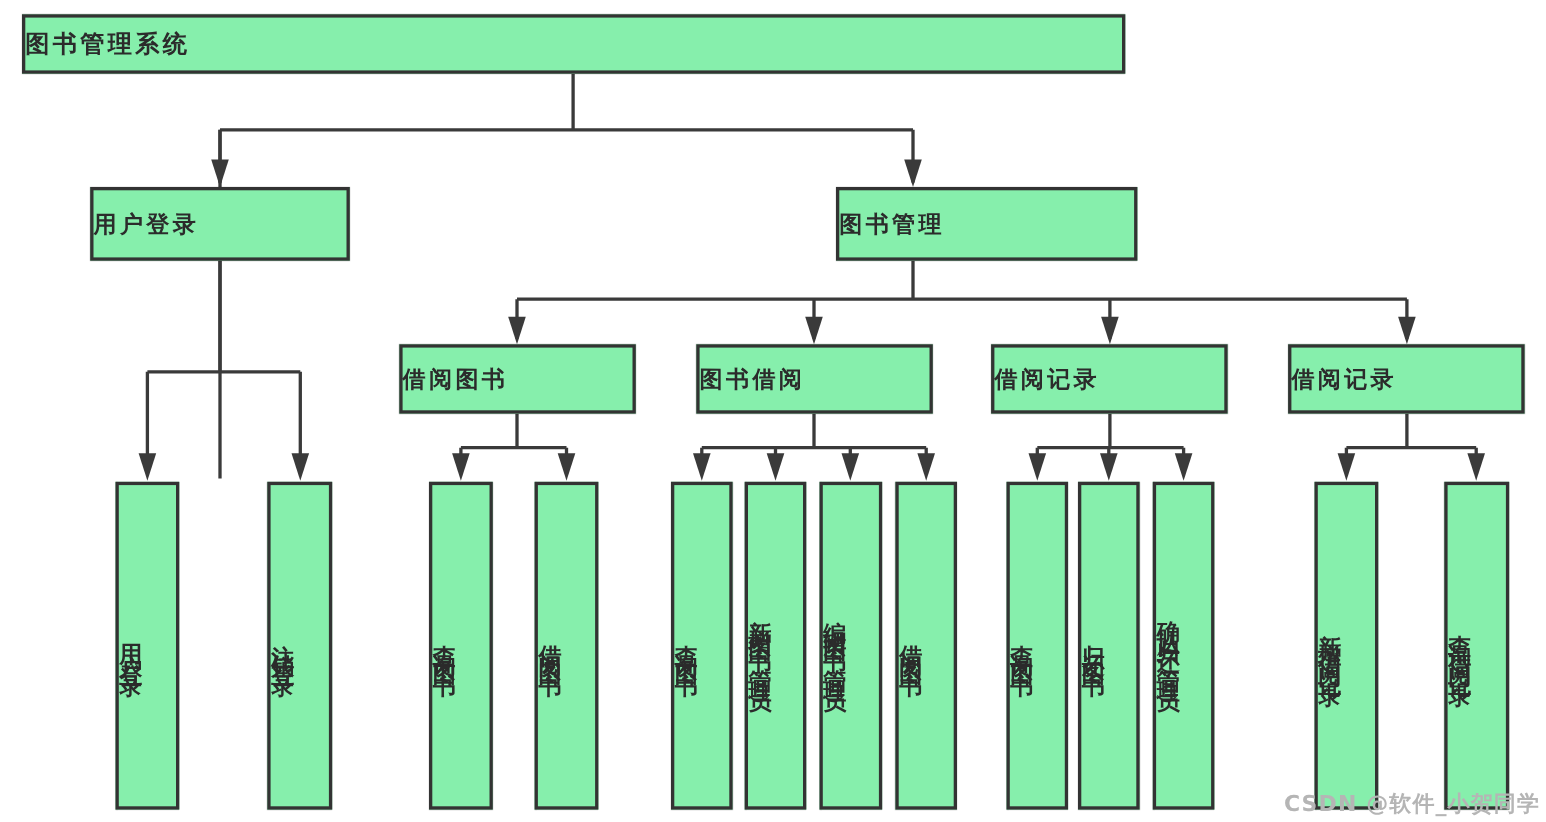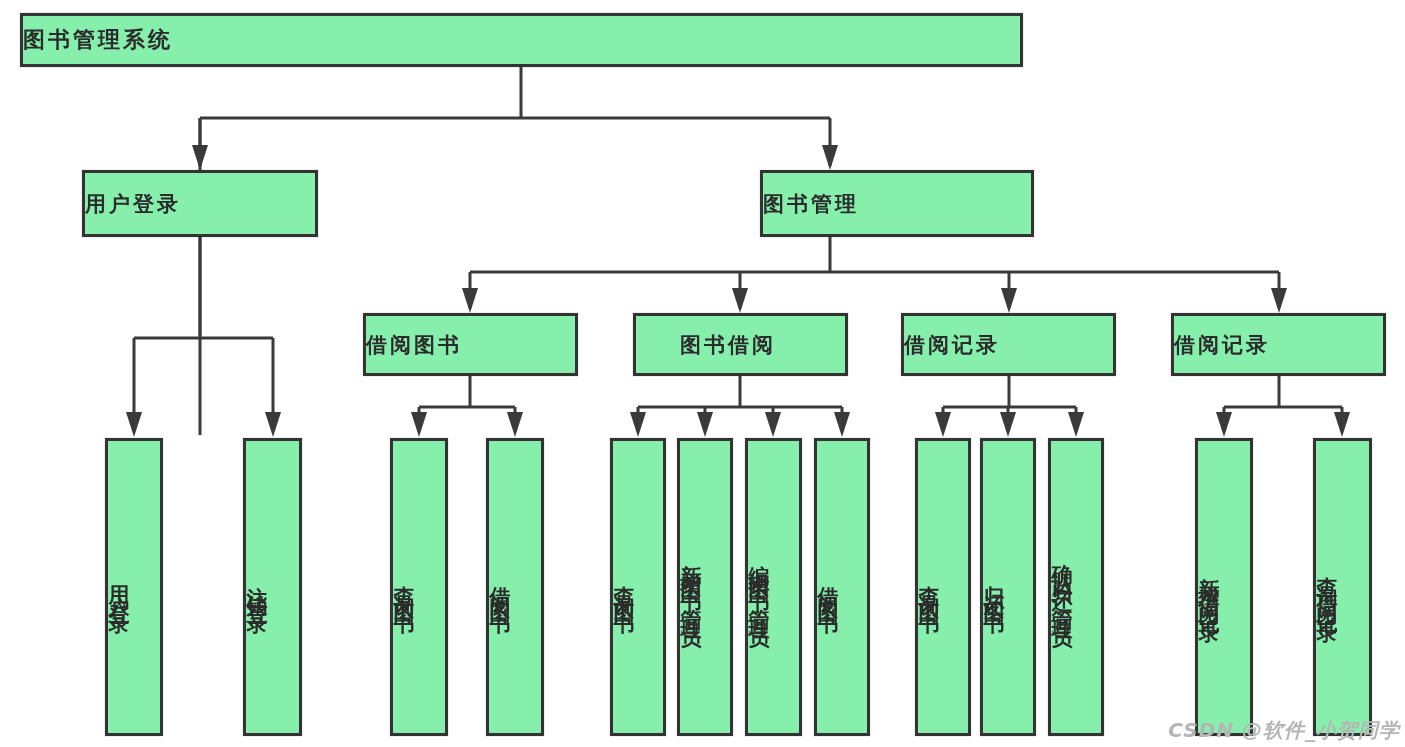--- a/index.html
+++ b/index.html
@@ -58,21 +58,21 @@
     letter-spacing: 9px;
     font-size: 21px;
     line-height: 1;
     white-space: nowrap;
   }
   
   .n-root { left: 20px;  top: 13px;  width: 1003px; height: 54px; font-size: 22px; }
   .n-l2a  { left: 82px;  top: 170px; width: 236px;  height: 67px; }
   .n-l2b  { left: 712px; top: 170px; width: 274px;  height: 67px; margin-left: 48px; }
   .n-l3a  { left: 363px; top: 313px; width: 215px;  height: 63px; }
-  .n-l3b  { left: 633px; top: 313px; width: 215px;  height: 63px; padding-left: 44px; }
+  .n-l3b  { left: 633px; top: 313px; width: 215px;  height: 63px; }
   .n-l3c  { left: 901px; top: 313px; width: 215px;  height: 63px; }
   .n-l3d  { left: 1171px;top: 313px; width: 215px;  height: 63px; }
   .f1  { left: 105px;  width: 58px; }
   .f2  { left: 243px;  width: 59px; }
   .f3  { left: 390px;  width: 58px; }
   .f4  { left: 486px;  width: 58px; }
   .f5  { left: 610px;  width: 56px; }
   .f6  { left: 677px;  width: 56px; }
   .f7  { left: 745px;  width: 57px; }
   .f8  { left: 814px;  width: 56px; }
@@ -84,21 +84,20 @@
   .watermark {
     position: absolute;
     right: 5px;
     bottom: 3px;
     font-size: 20px;
     font-weight: 600;
     letter-spacing: 1px;
     color: var(--watermark, #b5b5b5);
     z-index: 3;
     white-space: nowrap;
-    font-style: italic;
   }
 </style>
 </head>
 <body>
 
 <div class="stage">
 
   <svg class="connector" viewBox="0 0 1405 747" xmlns="http://www.w3.org/2000/svg">
     <g>
       <path d="M521 67 V118 M200 118 H830 M200 118 V435 M830 118 V166"></path>

